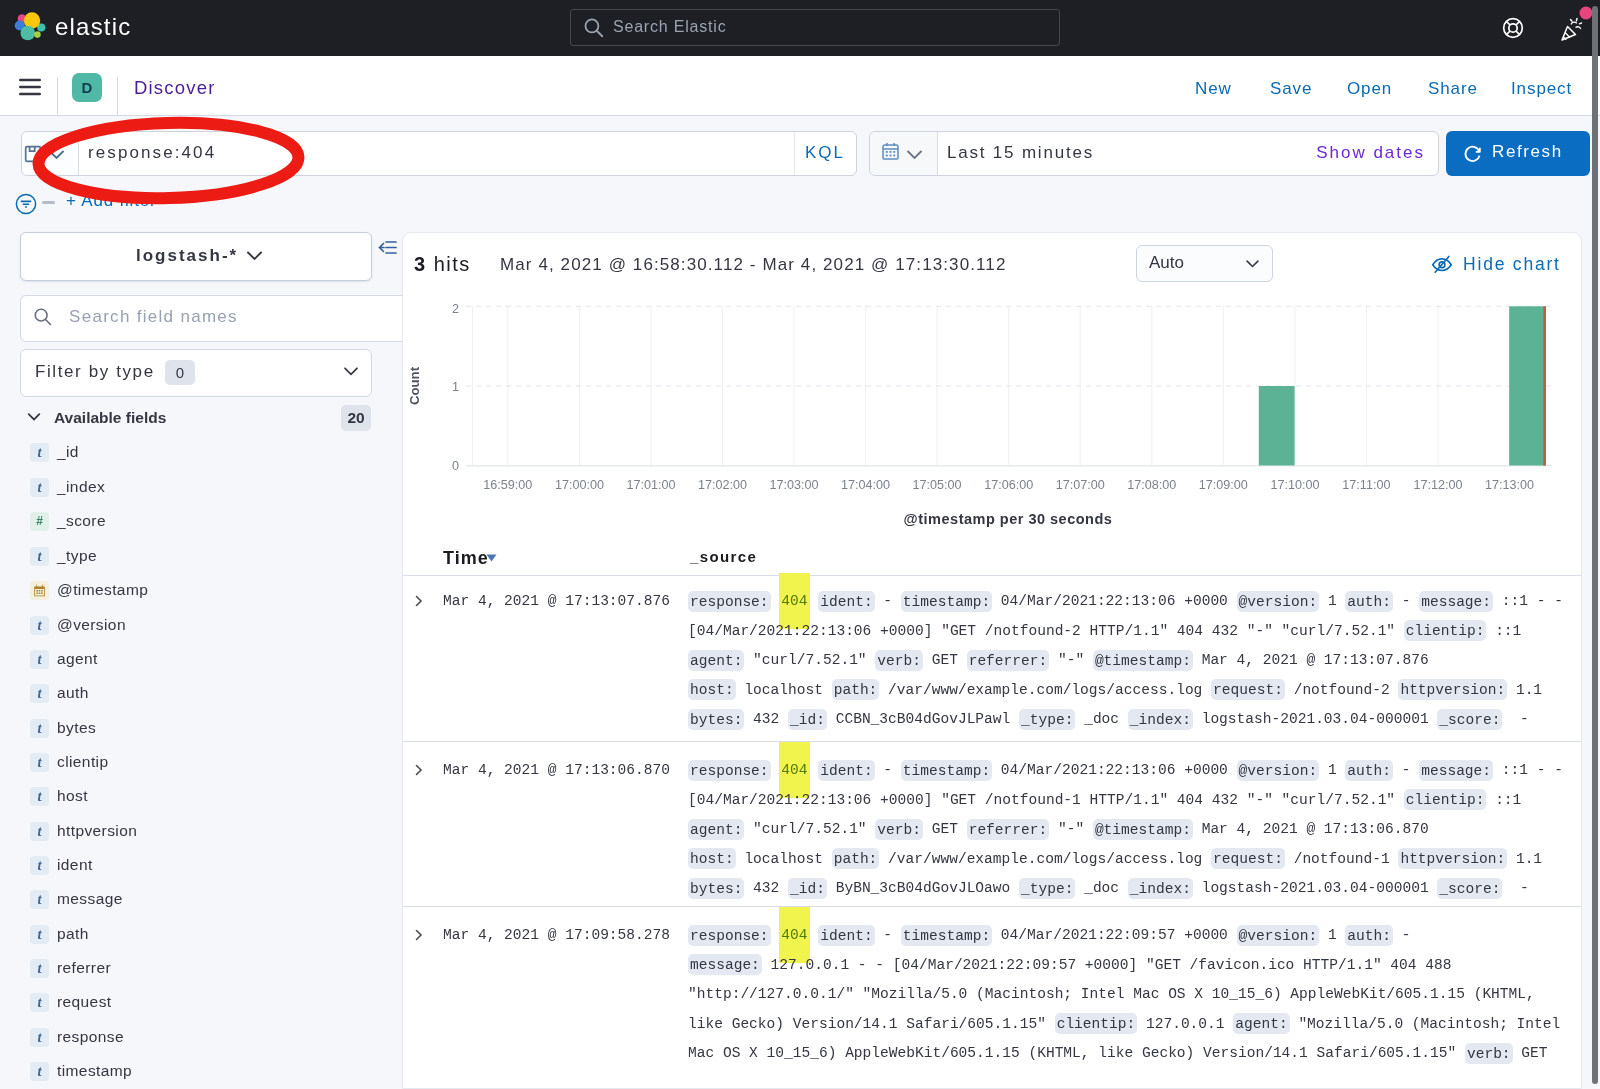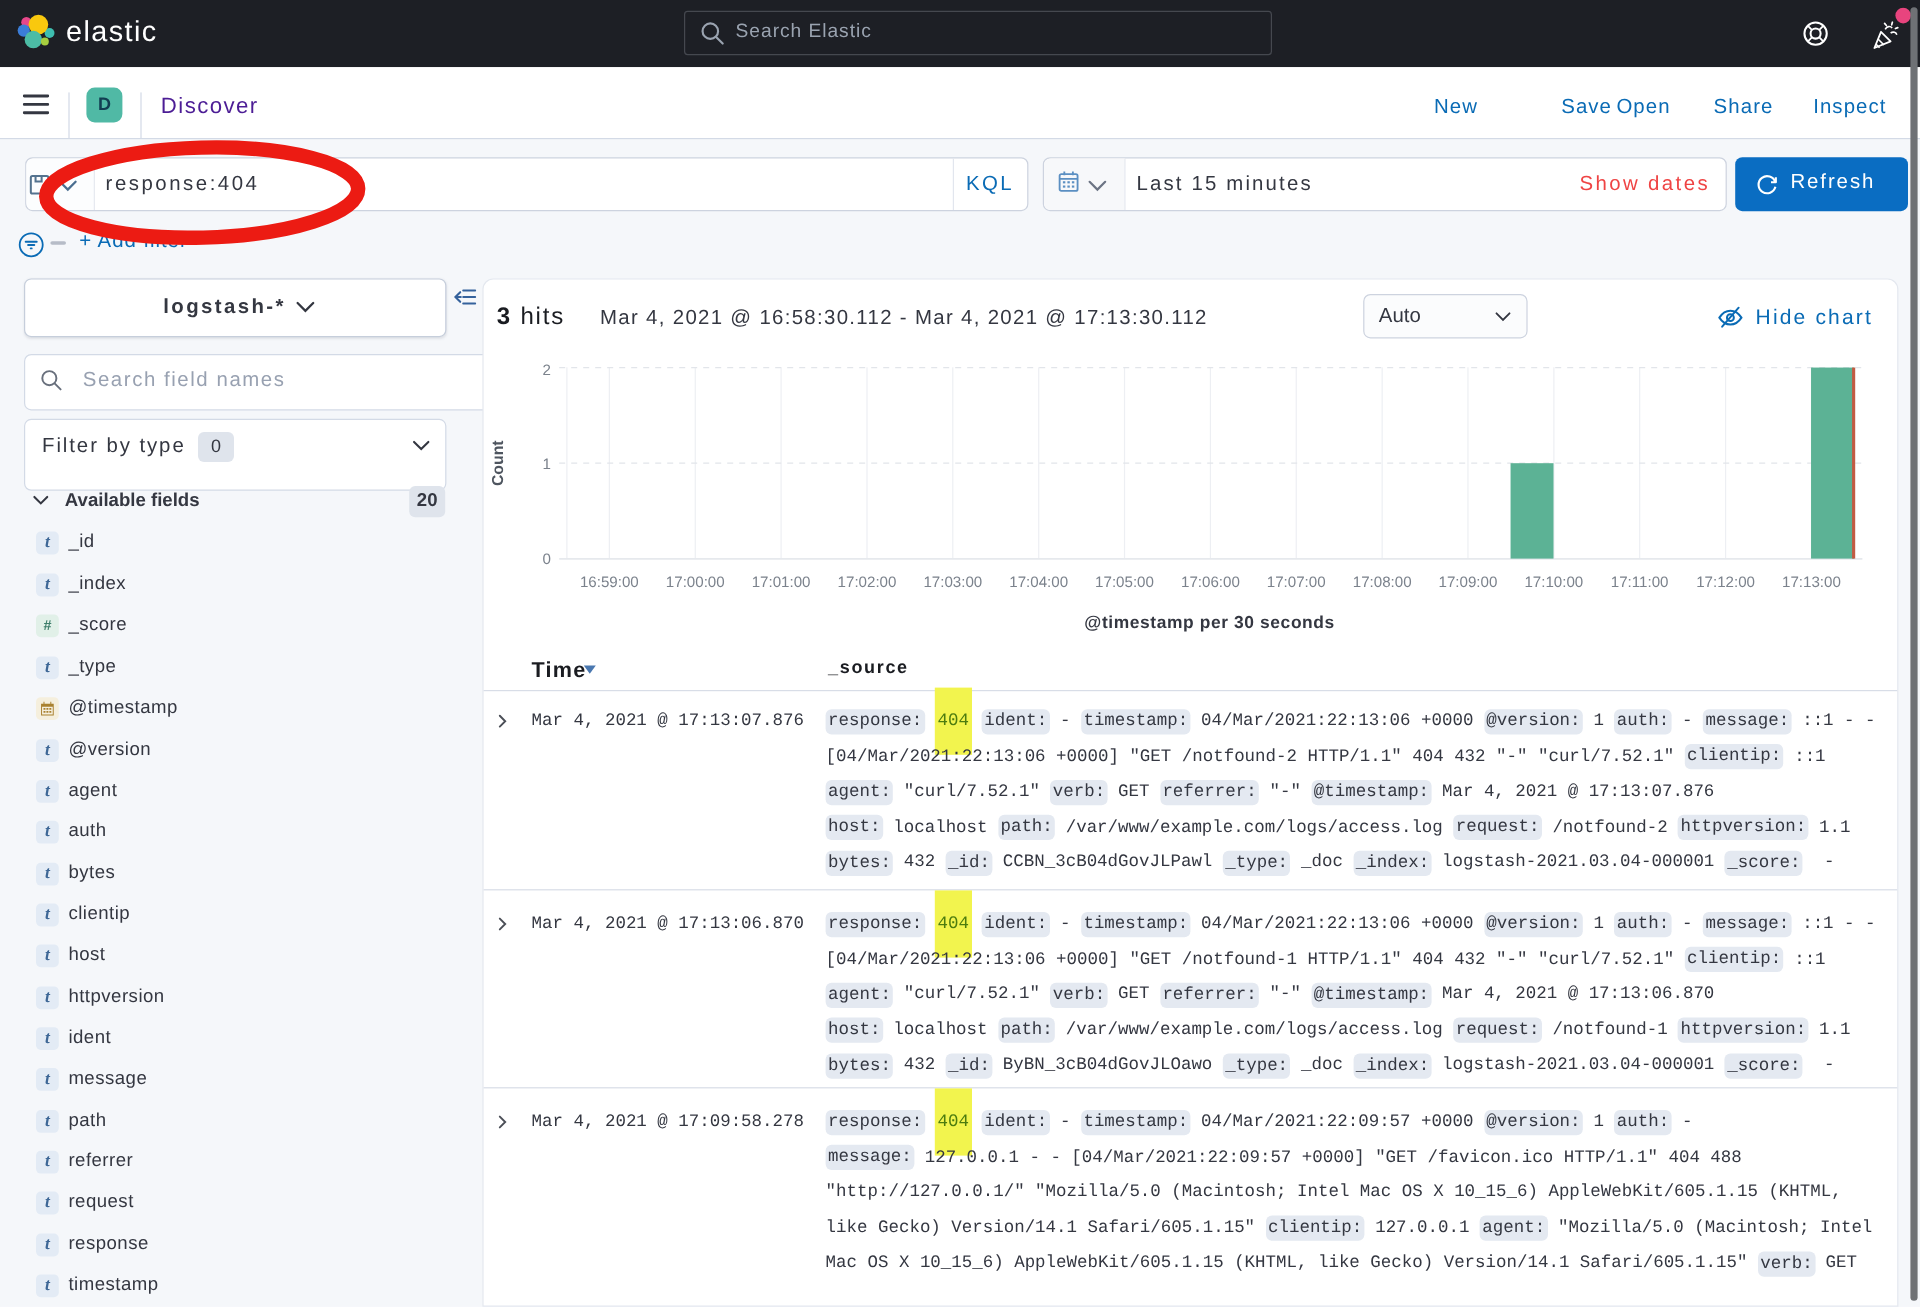--- a/index.html
+++ b/index.html
@@ -26,34 +26,34 @@
   #qbar  { left:21px;  top:131px; width:836px; height:45px; }
   #qleft { position:absolute; left:0; top:0; width:57px; height:43px; border-right:1px solid #D9DEE8;
     background:#fcfdfe; border-radius:6px 0 0 6px; }
   #qtext { position:absolute; left:66px; top:11px; font-size:17px; letter-spacing:2.1px; color:#343741; }
   #kql   { position:absolute; right:11px; top:11px; font-size:17px; letter-spacing:2px; color:#0A6BB5; }
   #kqlsep{ position:absolute; right:61px; top:0; width:1px; height:43px; background:#E2E6EE; }
   #dpick { left:869px; top:131px; width:570px; height:45px; }
   #dleft { position:absolute; left:0; top:0; width:68px; height:43px; border-right:1px solid #D9DEE8;
     background:#f7f8fa; border-radius:6px 0 0 6px; }
   #dtext { position:absolute; left:77px; top:11px; font-size:17px; letter-spacing:1.8px; color:#343741; }
-  #showdates { position:absolute; right:13px; top:11px; font-size:17px; letter-spacing:2px; color:#ef4444; }
+  #showdates { position:absolute; right:13px; top:11px; font-size:17px; letter-spacing:2px; color:#6d28d9; }
   #refresh { position:absolute; left:1446px; top:131px; width:144px; height:45px; background:#0A6DC2;
     border-radius:6px; color:#fff; font-size:16.5px; }
   #refresh span { position:absolute; left:46px; top:11px; font-size:17px; letter-spacing:1.6px; }
   #addfilter { position:absolute; left:66px; top:191px; font-size:17px; letter-spacing:0.8px; color:#0A6BB5; }
   #fdash { position:absolute; left:42px; top:201px; width:13px; height:3px; background:#B6BCC7; border-radius:2px; }
   
   #ipbtn { position:absolute; left:20px; top:232px; width:352px; height:49px; background:#fff;
     border:1px solid #C6CEDB; border-radius:6px; box-shadow:0 1px 2px rgba(100,110,130,.15); }
   #ipbtn b { position:absolute; left:115px; top:13px; font-size:17px; letter-spacing:2px; color:#343741; }
   #fsearch { position:absolute; left:20px; top:295px; width:420px; height:47px; background:#fff;
     border:1px solid #D3DAE6; border-radius:6px; }
   #fsearch span { position:absolute; left:48px; top:11px; font-size:17px; letter-spacing:1.3px; color:#98A1B1; }
-  #ftype { position:absolute; left:20px; top:349px; width:352px; height:60px; background:#fff;
+  #ftype { position:absolute; left:20px; top:349px; width:352px; height:48px; background:#fff;
     border:1px solid #D3DAE6; border-radius:6px; }
   #ftype .lbl { position:absolute; left:14px; top:12px; font-size:17px; letter-spacing:1.6px; color:#343741; }
   .badge { background:#DFE4EC; border-radius:5px; color:#343741; font-weight:700; text-align:center; }
   #ftype .badge { position:absolute; left:144px; top:10px; width:30px; height:25px; font-size:15px; line-height:25px; font-weight:400;}
   #avail { position:absolute; left:54px; top:409px; font-size:15.5px; font-weight:700; color:#343741; }
   #availbadge { position:absolute; left:341px; top:405px; width:30px; height:26px; font-size:15.5px; line-height:26px; }
   .frow { position:absolute; left:30px; height:22px; display:flex; align-items:center; }
   .tok { width:19px; height:19px; border-radius:4px; margin-right:8px; flex:none;
     display:flex; align-items:center; justify-content:center; }
   .tok-t { background:#E3EBF5; color:#3E6796; font-style:italic; font-weight:700; font-size:14.5px;
@@ -91,21 +91,21 @@
 <div id="topbar"></div>
 <div id="elastictext">elastic</div>
 <div id="gsearch">
     <span>Search Elastic</span>
   </div>
 <div id="navbar"></div>
 <div id="dbadge">D</div>
 <div id="bcrumb">Discover</div>
 <div id="navlinks">
     <span style="left:1195px;">New</span>
-    <span style="left:1301px;">Save</span>
+    <span style="left:1270px;">Save</span>
     <span style="left:1347px;">Open</span>
     <span style="left:1428px;">Share</span>
     <span style="left:1511px;">Inspect</span>
   </div>
 <div class="vsep" style="left:57px;"></div>
 <div class="vsep" style="left:117px;"></div>
 
 <div class="ctl" id="qbar">
     <div id="qleft"></div>
     <div id="qtext">response:404</div>

